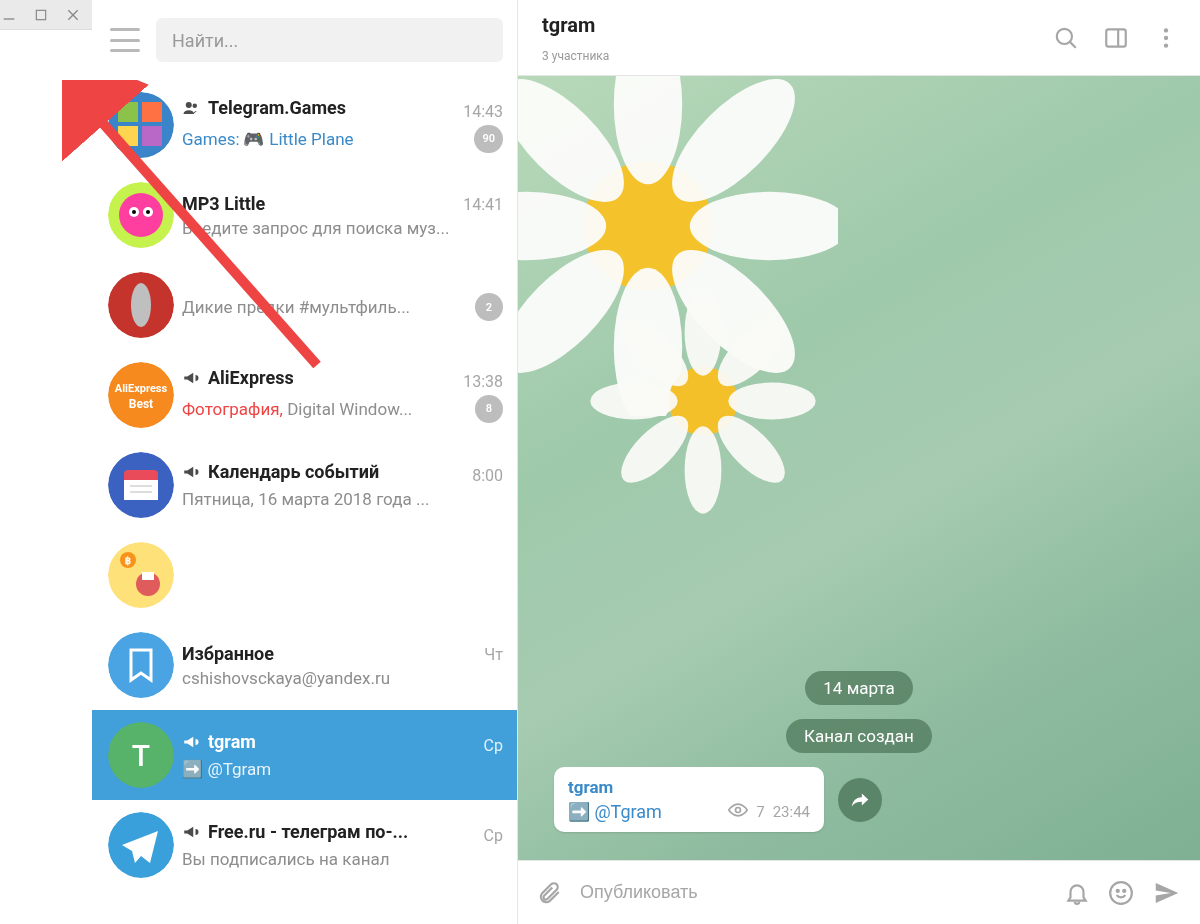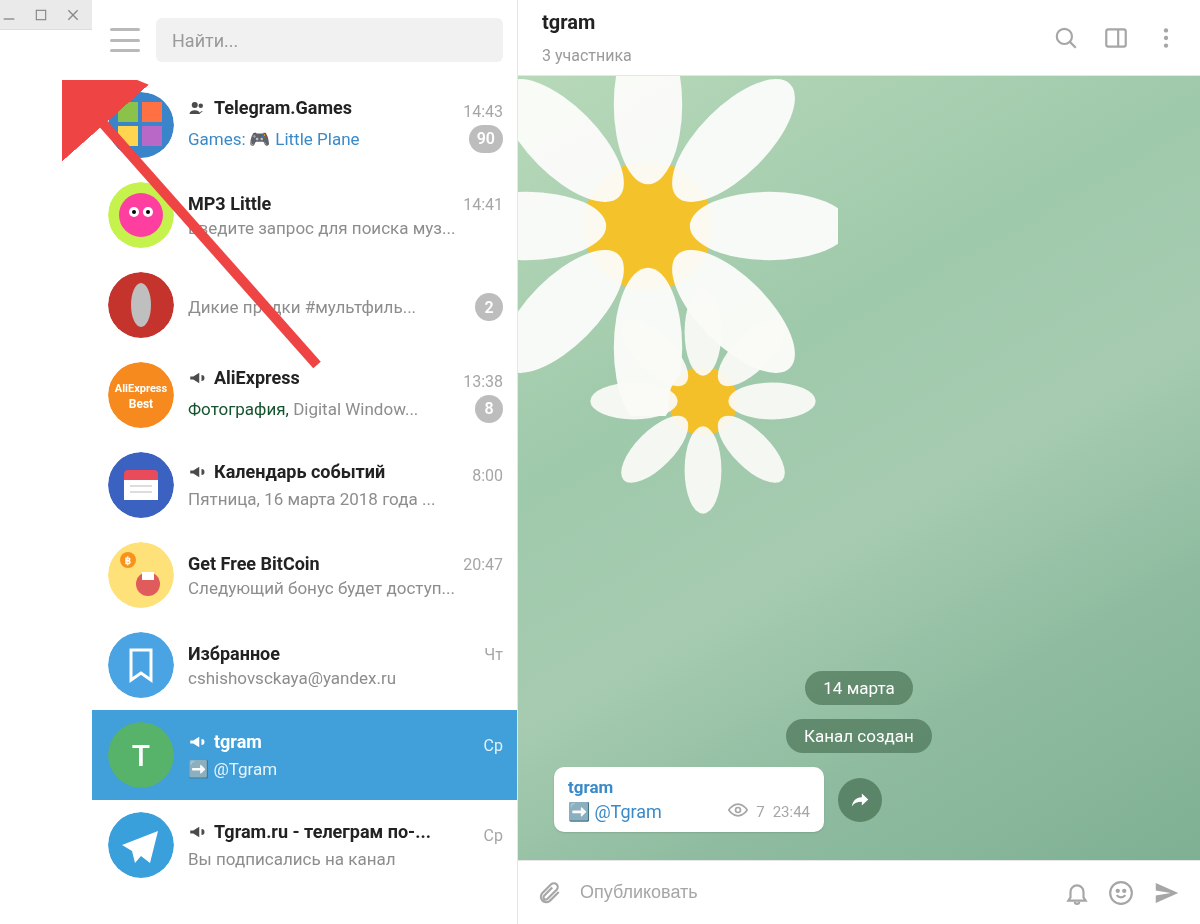--- a/index.html
+++ b/index.html
@@ -62,21 +62,21 @@
   font-size: 18px;
 }
 .chat-list {
   flex: 1;
   overflow-y: hidden;
 }
 .chat-item {
   display: flex;
   align-items: center;
   padding: 12px 14px 12px 16px;
-  gap: 14px;
+  gap: 8px;
   cursor: pointer;
   position: relative;
 }
 .chat-item.active {
   background: #419fd9;
   color: #fff;
 }
 .avatar {
   width: 66px; height: 66px;
   border-radius: 50%;
@@ -100,32 +100,32 @@
 .chat-item.active .chat-time { color: #e2f2fb; }
 .chat-row2 { display: flex; justify-content: space-between; align-items: center; margin-top: 4px; gap:8px; }
 .chat-preview {
   font-size: 17px;
   color: #8d8d8d;
   white-space: nowrap; overflow: hidden; text-overflow: ellipsis;
   flex: 1;
 }
 .chat-item.active .chat-preview { color: #e8f4fb; }
 .chat-preview .sender { color: #3a8ac9; }
-.chat-preview .media { color: #14532d; }
+.chat-preview .media { color: #ef4444; }
 .badge {
   background: #bdbdbd;
   color: #fff;
   border-radius: 14px;
   min-width: 28px;
   height: 28px;
   padding: 0 8px;
   display: inline-flex;
   align-items: center;
   justify-content: center;
-  font-size: 16px;
+  font-size: 11px;
   font-weight: 600;
 }
 .type-icon { color:#4b4b4b; font-size:15px; flex-shrink:0; display:inline-flex; }
 .chat-item.active .type-icon { color:#fff; }
 
 
 .chat-panel {
   flex: 1;
   display: flex;
   flex-direction: column;
@@ -134,21 +134,21 @@
 .chat-header {
   height: 76px;
   border-bottom: 1px solid #e6e6e6;
   display: flex;
   align-items: center;
   padding: 0 18px 0 24px;
   gap: 18px;
 }
 .chat-header-info { flex: 1; }
 .chat-header-title { font-size: 20px; font-weight: 700; color: #222; }
-.chat-header-sub { font-size: 16px; color: #9a9a9a; margin-top: 12px; }
+.chat-header-sub { font-size: 12px; color: #9a9a9a; margin-top: 12px; }
 .header-icon { width:32px; height:32px; color:#a6a6a6; cursor:pointer; display:flex; align-items:center; justify-content:center;}
 .header-icon svg { width:26px; height:26px; }
 
 .chat-bg {
   flex: 1;
   position: relative;
   overflow: hidden;
   display:flex;
   flex-direction:column;
   justify-content:flex-end;
@@ -390,31 +390,20 @@
           <div class="chat-item">
             <div class="avatar">
               <svg viewBox="0 0 66 66">
                 <circle cx="33" cy="33" r="33" fill="#ffe17a"></circle>
                 <circle cx="20" cy="18" r="8" fill="#f7931a"></circle>
                 <text x="20" y="22" text-anchor="middle" font-size="10" fill="#fff" font-weight="bold">฿</text>
                 <circle cx="40" cy="42" r="12" fill="#e05b5b"></circle>
                 <rect x="34" y="30" width="12" height="8" fill="#fff"></rect>
               </svg>
             </div>
-            <div class="chat-body">
-              <div class="chat-row1">
-                <div class="chat-title-wrap">
-                  <span class="chat-title">Get Free BitCoin</span>
-                </div>
-                <span class="chat-time">20:47</span>
-              </div>
-              <div class="chat-row2">
-                <div class="chat-preview">Следующий бонус будет доступ...</div>
-              </div>
-            </div>
           </div>
           <div class="chat-item">
             <div class="avatar">
               <svg viewBox="0 0 66 66">
                 <circle cx="33" cy="33" r="33" fill="#4aa3e2"></circle>
                 <path d="M23 18h20v30l-10-7-10 7z" fill="none" stroke="#fff" stroke-width="3"></path>
               </svg>
             </div>
             <div class="chat-body">
               <div class="chat-row1">
@@ -460,21 +449,21 @@
               </svg>
             </div>
             <div class="chat-body">
               <div class="chat-row1">
                 <div class="chat-title-wrap">
                   <span class="type-icon">
                     <svg width="18" height="18" viewBox="0 0 24 24" fill="currentColor">
                       <path d="M3 10v4h4l8 5V5l-8 5H3zm15-2a4 4 0 010 8v-8z"></path>
                     </svg>
                   </span>
-                  <span class="chat-title">Tgram.ru - телеграм по-...</span>
+                  <span class="chat-title">Free.ru - телеграм по-...</span>
                 </div>
                 <span class="chat-time">Ср</span>
               </div>
               <div class="chat-row2">
                 <div class="chat-preview">Вы подписались на канал</div>
               </div>
             </div>
           </div>
         </div>
     </div>

